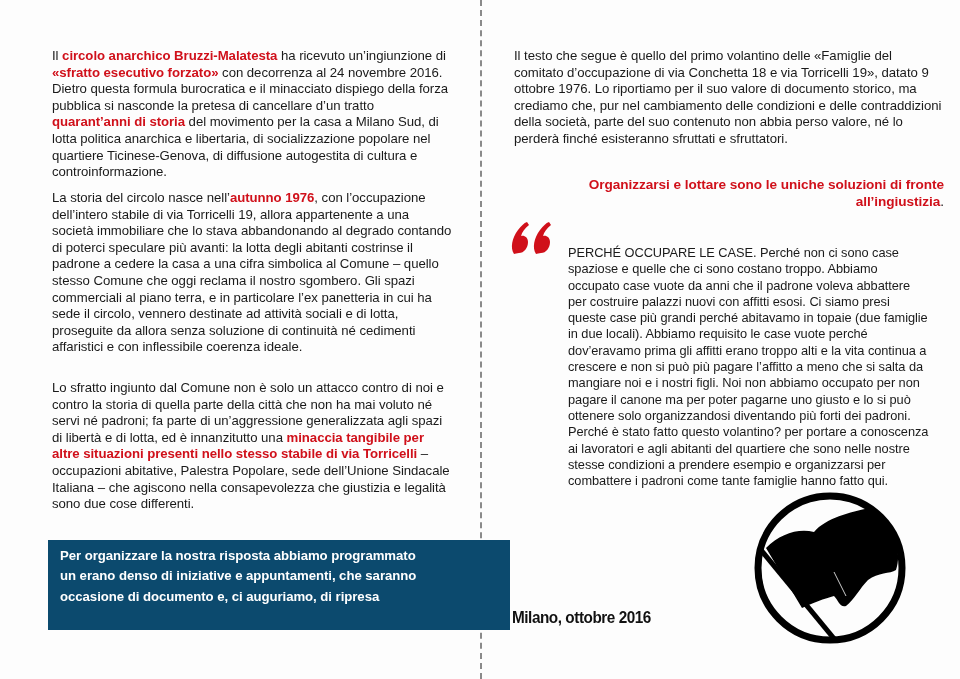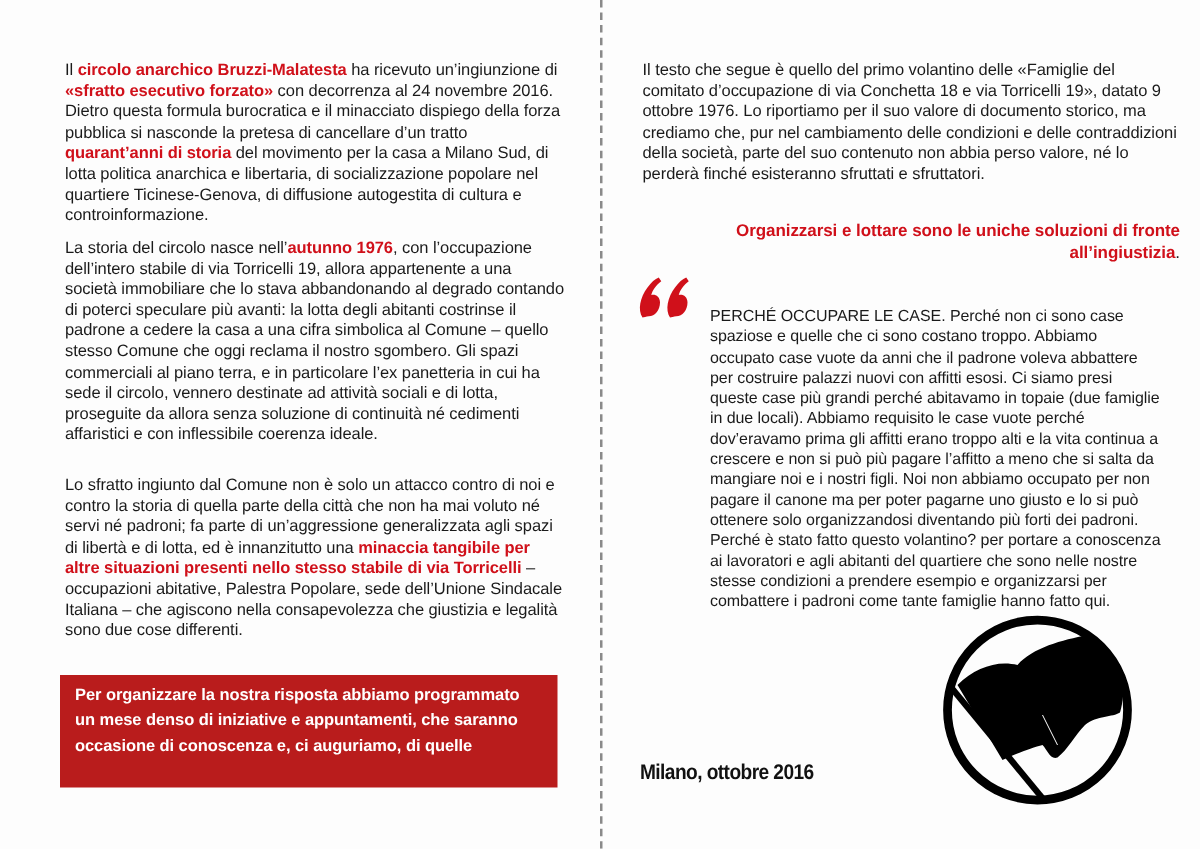--- a/index.html
+++ b/index.html
@@ -13,22 +13,22 @@
   p { margin: 4px; font-size: 13.2px; line-height: 16.6px; letter-spacing: -0.05px; }
   .hl { color: #d0101a; font-weight: bold; }
   .divider {
     position: absolute; left: 480px; top: 0; width: 0; height: 679px;
     border-left: 2px dashed #8a8a8a;
   }
   #p1 { position: absolute; top: 44px; }
   #p2 { position: absolute; top: 186px; }
   #p3 { position: absolute; top: 376px; }
   .redbox {
-    position: absolute; left: 48px; top: 540px; width: 398px; height: 90px;
-    background: #b91c1c; padding: 4px 0 0 8px; box-sizing: border-box;
+    position: absolute; left: 48px; top: 540px; width: 462px; height: 90px;
+    background: #0c4a6e; padding: 4px 0 0 8px; box-sizing: border-box;
   }
   .redbox p { color: #ffffff; font-weight: bold; font-size: 13.2px; line-height: 16.4px; }
   #rp1 { position: absolute; top: 44px; width: 430px; }
   #rp2 { position: absolute; top: 172px; width: 430px; color: #d0101a; font-weight: bold; font-size: 13.6px; line-height: 17px; text-align: right; }
   .quote-mark {
     position: absolute; left: 510px; top: 220px; width: 44px; height: 40px;
   }
   #quote { position: absolute; left: 564px; top: 241px; width: 370px; }
   #quote p { font-size: 12.8px; line-height: 16.3px; }
   .signature {
@@ -46,22 +46,22 @@
 <div class="col left">
   <p id="p1"><span>Il </span><span class="hl">circolo anarchico Bruzzi-Malatesta</span><span> ha ricevuto un’ingiunzione di </span><span class="hl">«sfratto esecutivo forzato»</span><span> con decorrenza al 24 novembre 2016. Dietro questa formula burocratica e il minacciato dispiego della forza pubblica si nasconde la pretesa di cancellare d’un tratto </span><span class="hl">quarant’anni di storia</span><span> del movimento per la casa a Milano Sud, di lotta politica anarchica e libertaria, di socializzazione popolare nel quartiere Ticinese-Genova, di diffusione autogestita di cultura e controinformazione.</span></p>
 
   <p id="p2"><span>La storia del circolo nasce nell’</span><span class="hl">autunno 1976</span><span>, con l’occupazione dell’intero stabile di via Torricelli 19, allora appartenente a una società immobiliare che lo stava abbandonando al degrado contando di poterci speculare più avanti: la lotta degli abitanti costrinse il padrone a cedere la casa a una cifra simbolica al Comune – quello stesso Comune che oggi reclama il nostro sgombero. Gli spazi commerciali al piano terra, e in particolare l’ex panetteria in cui ha sede il circolo, vennero destinate ad attività sociali e di lotta, proseguite da allora senza soluzione di continuità né cedimenti affaristici e con inflessibile coerenza ideale.</span></p>
 
   <p id="p3"><span>Lo sfratto ingiunto dal Comune non è solo un attacco contro di noi e contro la storia di quella parte della città che non ha mai voluto né servi né padroni; fa parte di un’aggressione generalizzata agli spazi di libertà e di lotta, ed è innanzitutto una </span><span class="hl">minaccia tangibile per altre situazioni presenti nello stesso stabile di via Torricelli</span><span> – occupazioni abitative, Palestra Popolare, sede dell’Unione Sindacale Italiana – che agiscono nella consapevolezza che giustizia e legalità sono due cose differenti.</span></p>
 </div>
 
 <div class="redbox">
   <p>Per organizzare la nostra risposta abbiamo programmato</p>
-  <p>un mese denso di iniziative e  appuntamenti, che saranno</p>
-  <p>occasione di conoscenza e, ci auguriamo, di quelle</p>
+  <p>un erano denso di iniziative e  appuntamenti, che saranno</p>
+  <p>occasione di documento e, ci auguriamo, di ripresa</p>
 </div>
 
 <div class="col right">
   <p id="rp1">Il testo che segue è quello del primo volantino delle «Famiglie del comitato d’occupazione di via Conchetta 18 e via Torricelli 19», datato 9 ottobre 1976. Lo riportiamo per il suo valore di documento storico, ma crediamo che, pur nel cambiamento delle condizioni e delle contraddizioni della società, parte del suo contenuto non abbia perso valore, né lo perderà finché esisteranno sfruttati e sfruttatori.</p>
   <p id="rp2"><span>Organizzarsi e lottare sono le uniche soluzioni di fronte all’ingiustizia</span><span style="color:#1a1a1a;font-weight:normal">.</span></p>
 </div>
 
 <div class="quote-mark">
   <svg width="44" height="40" viewBox="0 0 44 40">
     <g fill="#d0101a">

